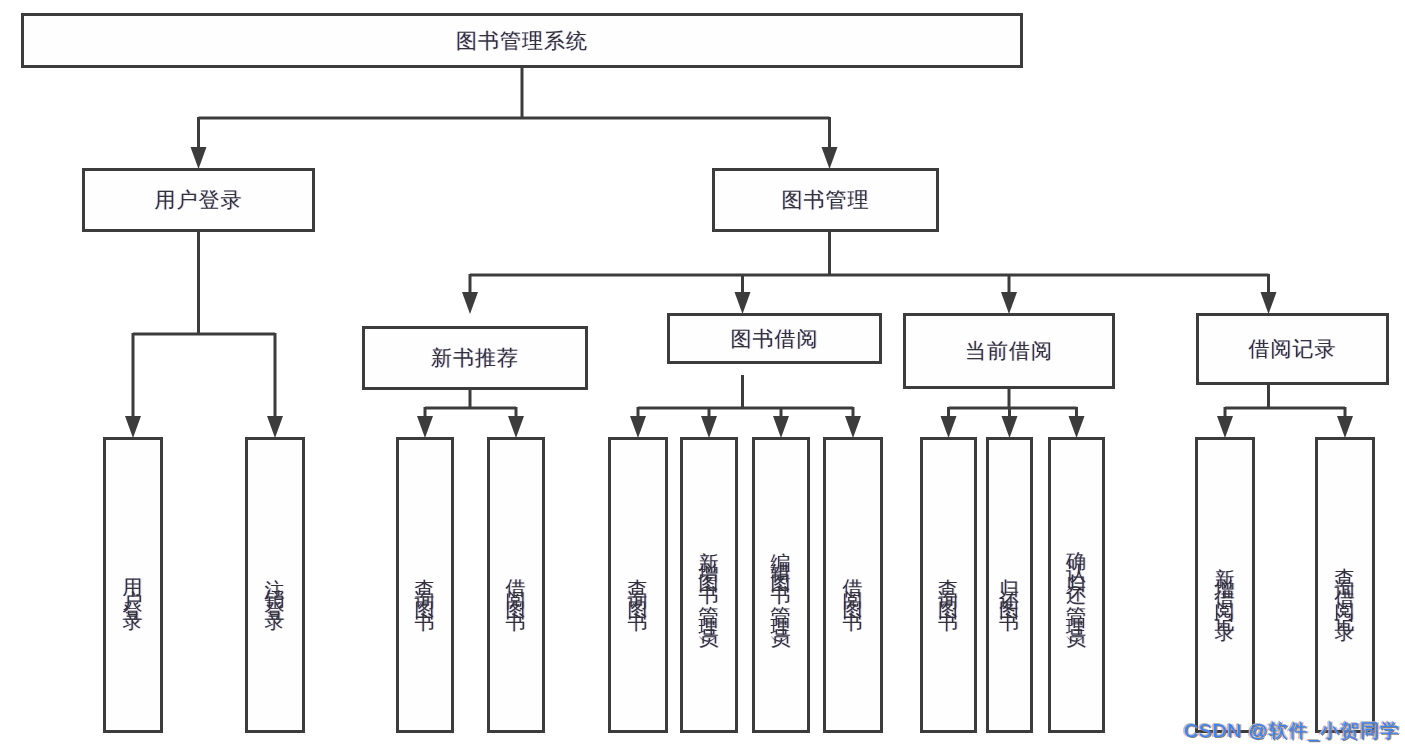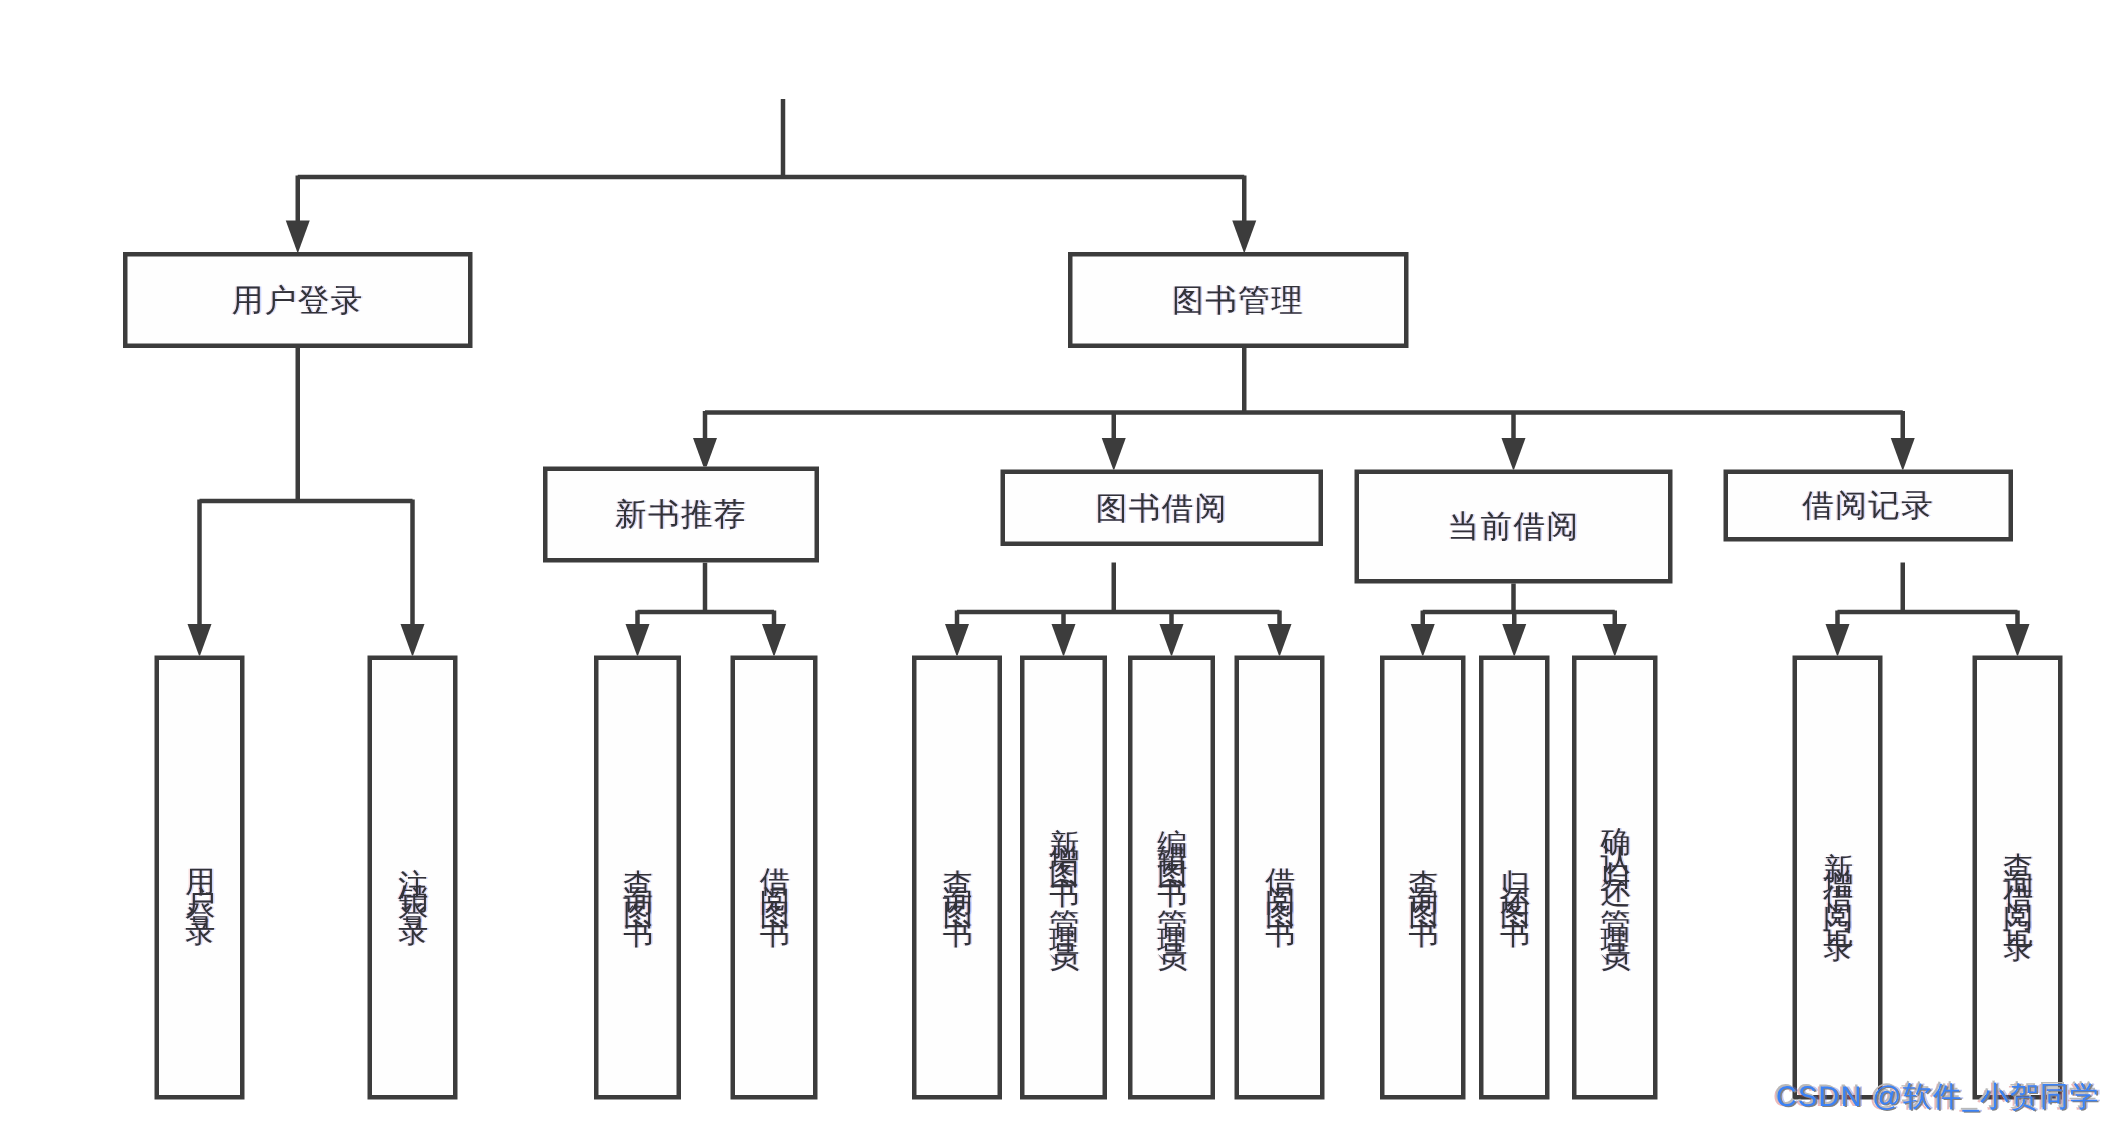--- a/index.html
+++ b/index.html
@@ -82,28 +82,29 @@
       <path d="M1076.5 407 V419" stroke="#3c3c3c" stroke-width="3" fill="none"></path>
       <polygon points="1068.5,416 1084.5,416 1076.5,438" fill="#3c3c3c"></polygon>
       <path d="M1268.5 375 V408" stroke="#3c3c3c" stroke-width="3" fill="none"></path>
       <path d="M1225 408 H1345" stroke="#3c3c3c" stroke-width="3" fill="none"></path>
       <path d="M1225 407 V419" stroke="#3c3c3c" stroke-width="3" fill="none"></path>
       <polygon points="1217,416 1233,416 1225,438" fill="#3c3c3c"></polygon>
       <path d="M1345 407 V419" stroke="#3c3c3c" stroke-width="3" fill="none"></path>
       <polygon points="1337,416 1353,416 1345,438" fill="#3c3c3c"></polygon>
     </svg>
 
+  <div class="hnode" style="left:21px;top:13px;width:1002px;height:55px;">图书管理系统</div>
 
   <div class="hnode" style="left:82px;top:168px;width:233px;height:64px;">用户登录</div>
   <div class="hnode" style="left:712px;top:168px;width:227px;height:64px;">图书管理</div>
 
-  <div class="hnode" style="left:362px;top:311px;width:184px;height:64px;">新书推荐</div>
+  <div class="hnode" style="left:362px;top:326px;width:226px;height:64px;">新书推荐</div>
   <div class="hnode" style="left:635px;top:313px;width:215px;height:51px;margin-left:32px;">图书借阅</div>
   <div class="hnode" style="left:903px;top:313px;width:212px;height:76px;">当前借阅</div>
-  <div class="hnode" style="left:1149px;top:313px;width:193px;height:48px;">借阅记录</div>
+  <div class="hnode" style="left:1196px;top:313px;width:193px;height:72px;">借阅记录</div>
 
   <div class="vnode" style="left:103px;top:437px;width:60px;height:296px;">
     <span class="vtext">用户登录</span>
   </div>
   <div class="vnode" style="left:245px;top:437px;width:60px;height:296px;">
     <span class="vtext">注销登录</span>
   </div>
 
   <div class="vnode" style="left:396px;top:437px;width:58px;height:296px;">
     <span class="vtext">查询图书</span>

